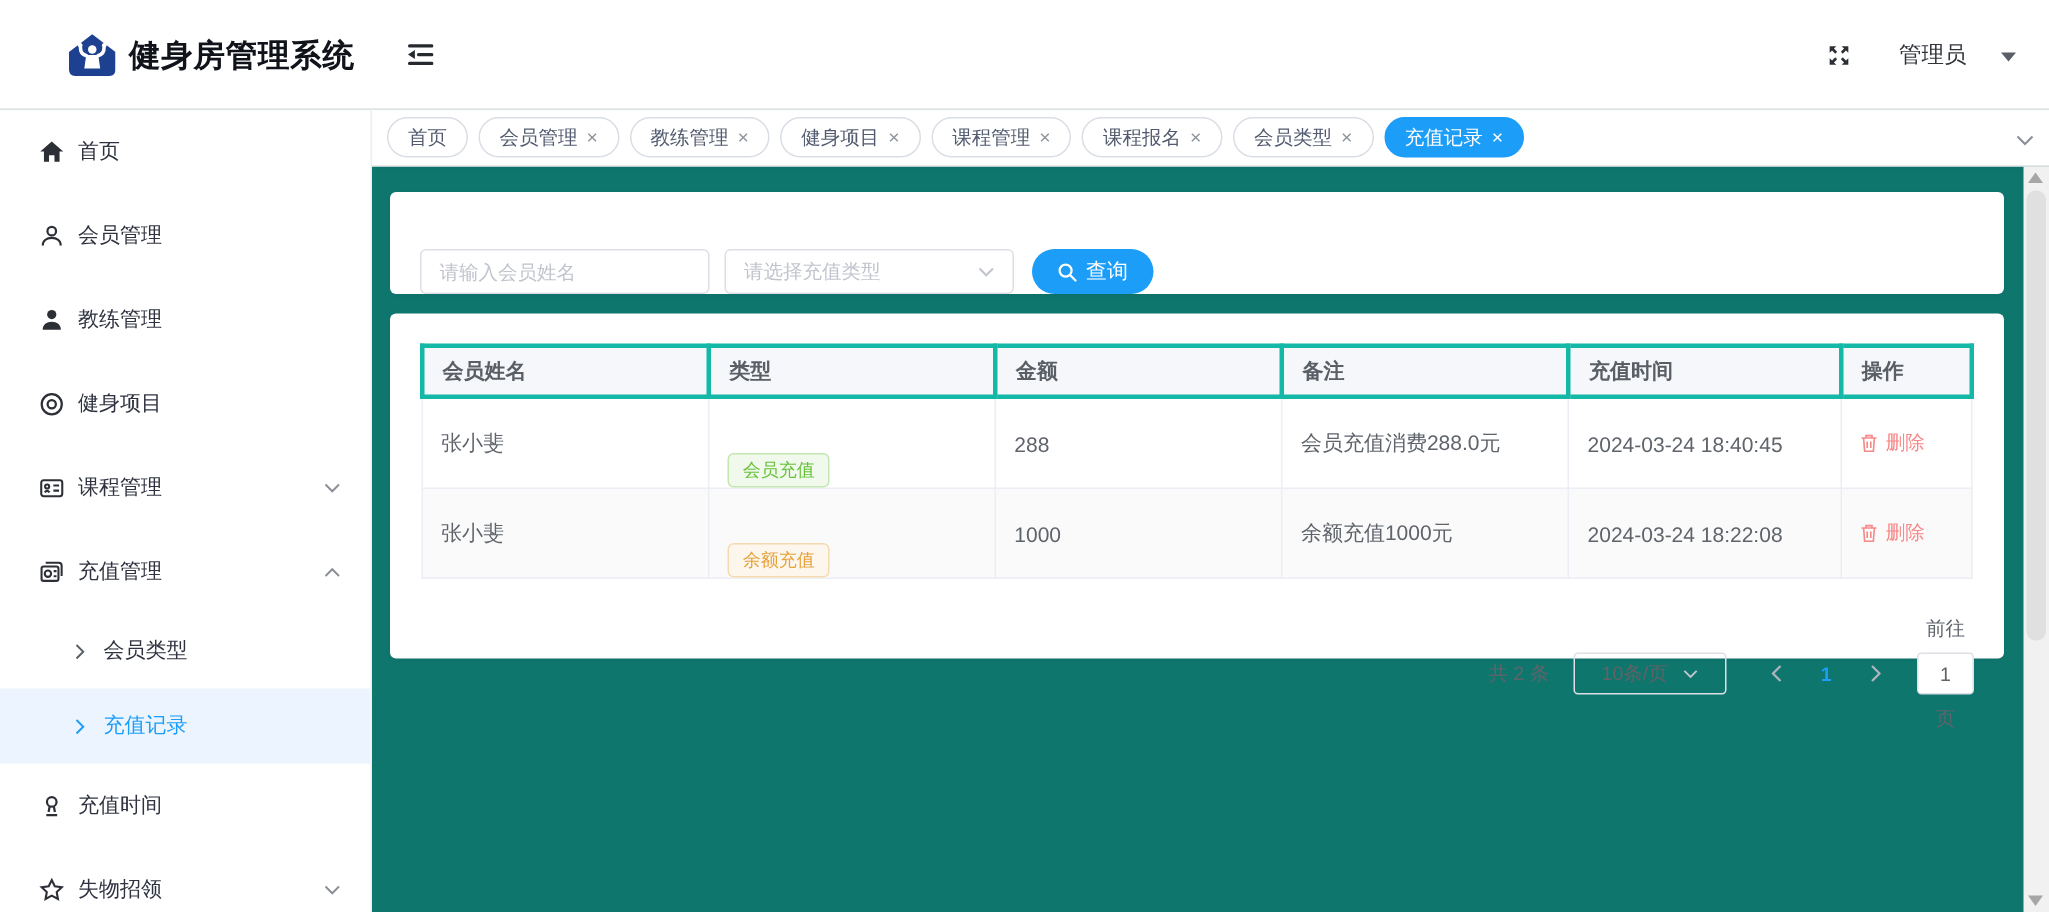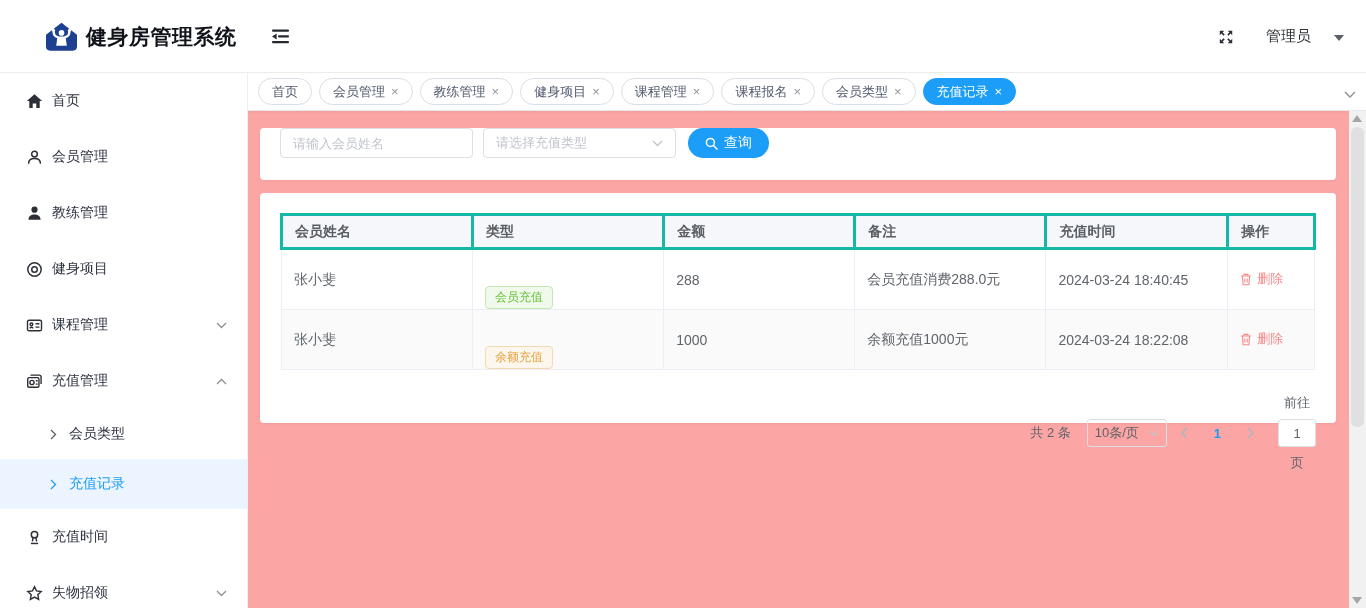--- a/index.html
+++ b/index.html
@@ -1,18 +1,18 @@
 <!DOCTYPE html>
 <html><head>
 <meta charset="utf-8">
 <style>
   * { margin:0; padding:0; box-sizing:border-box; }
   html,body { width:1366px; height:608px; overflow:hidden; }
   body { font-family:"Liberation Sans", sans-serif; background:#f0f0f0; }
-  .screen { position:relative; width:1366px; height:608px; overflow:hidden; background:#fca5a5; }
+  .screen { position:relative; width:1366px; height:608px; overflow:hidden; background:#0f766e; }
 
   
   .hdr { position:absolute; top:0; left:0; right:0; height:73px; background:#fff;
          border-bottom:1px solid #ececec; z-index:5; }
   .brand { position:absolute; left:46px; top:0; height:73px; display:flex; align-items:center; gap:9px; }
   .app-title { font-size:21px; font-weight:bold; color:#10131a; letter-spacing:.5px; }
   .fold-btn { position:absolute; left:272px; top:29px; cursor:pointer; line-height:0; }
   .hdr-right { position:absolute; right:22px; top:0; height:73px; display:flex; align-items:center; gap:32px; }
   .user-menu { display:flex; align-items:center; gap:23px; font-size:15px; color:#30343a; cursor:pointer; }
   .caret-down { width:0; height:0; border-left:5px solid transparent; border-right:5px solid transparent;
@@ -37,21 +37,21 @@
   .tab { height:27px; display:flex; align-items:center; gap:6px; border:1px solid #d9dde4;
          border-radius:14px; background:#fff; padding:0 13px; font-size:13px; color:#515a6e; cursor:pointer; }
   .tab .x { font-size:13px; color:#8e949c; line-height:1; }
   .tab.active { background:#1b9df8; border-color:#1b9df8; color:#fff; }
   .tab.active .x { color:#fff; }
   .tab-overflow { position:absolute; right:10px; top:12px; }
 
   
   .content { position:absolute; left:248px; top:111px; right:17px; bottom:0; padding:17px 13px 0 12px; }
   .card { background:#fff; border-radius:4px; box-shadow:0 1px 3px rgba(0,0,0,.05); }
-  .search-card { height:52px; display:flex; align-items:flex-start; padding:0 20px; gap:10px; }
+  .search-card { height:68px; display:flex; align-items:flex-end; padding:0 20px; gap:10px; }
   .ipt, .fake-select { width:193px; height:30px; border:1px solid #dcdfe6; border-radius:4px;
          padding:0 12px; font-size:13px; color:#606266; background:#fff; outline:none; }
   .ipt::placeholder { color:#c0c4cc; }
   .fake-select { display:flex; align-items:center; justify-content:space-between; color:#c0c4cc; cursor:pointer;gap:16px; }
   .btn-query { height:30px; border:none; border-radius:15px; background:#1b9df8; color:#fff;
                padding:0 17px; font-size:14px; display:flex; align-items:center; gap:6px;
                margin-left:2px; cursor:pointer; }
 
   .table-card { margin-top:13px; height:230px; padding:20px 20px 0 20px; }
   table { width:100%; border-collapse:collapse; table-layout:fixed; }
@@ -62,22 +62,22 @@
   .tag { display:inline-block; height:23px; line-height:21px; padding:0 9px; border-radius:4px;
          font-size:12px; border:1px solid;margin-top:36px; }
   .tag.success { color:#67c23a; background:#f0f9eb; border-color:#c2e7b0; }
   .tag.warning { color:#e6a23c; background:#fdf6ec; border-color:#f5dab1; }
   .del-btn { display:inline-flex; align-items:center; gap:5px; color:#f78989; font-size:13px;
              cursor:pointer; background:none; border:none; }
 
   .pagination { display:flex; align-items:center; justify-content:flex-end; margin-top:24px;
                 font-size:13px; color:#5f646b; }
   .pg-total { margin-right:16px; }
-  .pg-size { width:80px; height:28px; border:1px solid #dcdfe6; border-radius:3px; display:flex;
-             align-items:center; justify-content:center; gap:10px; color:#606266; cursor:pointer; }
+  .pg-size { width:102px; height:28px; border:1px solid #dcdfe6; border-radius:3px; display:flex;
+             align-items:center; justify-content:center; gap:10px; color:#606266; cursor:pointer; margin-right:16px; }
   .pg-arrow { padding:0 13px; line-height:0; cursor:pointer; background:none; border:none; }
   .pg-cur { color:#1b9df8; font-weight:bold; padding:0 13px; }
   .pg-goto { display:flex; align-items:center; gap:7px; margin-left:10px;flex-direction:column; }
   .pg-input { width:38px; height:28px; border:1px solid #dcdfe6; border-radius:3px; text-align:center;
               font-size:13px; color:#606266; outline:none; }
 
   
   .vscroll { position:absolute; right:0; top:111px; bottom:0; width:17px; background:#f1f1f1; z-index:6; }
   .vs-up { position:absolute; top:4px; left:3px; width:0; height:0; border-left:5.5px solid transparent;
            border-right:5.5px solid transparent; border-bottom:7px solid #a6a6a6; }

